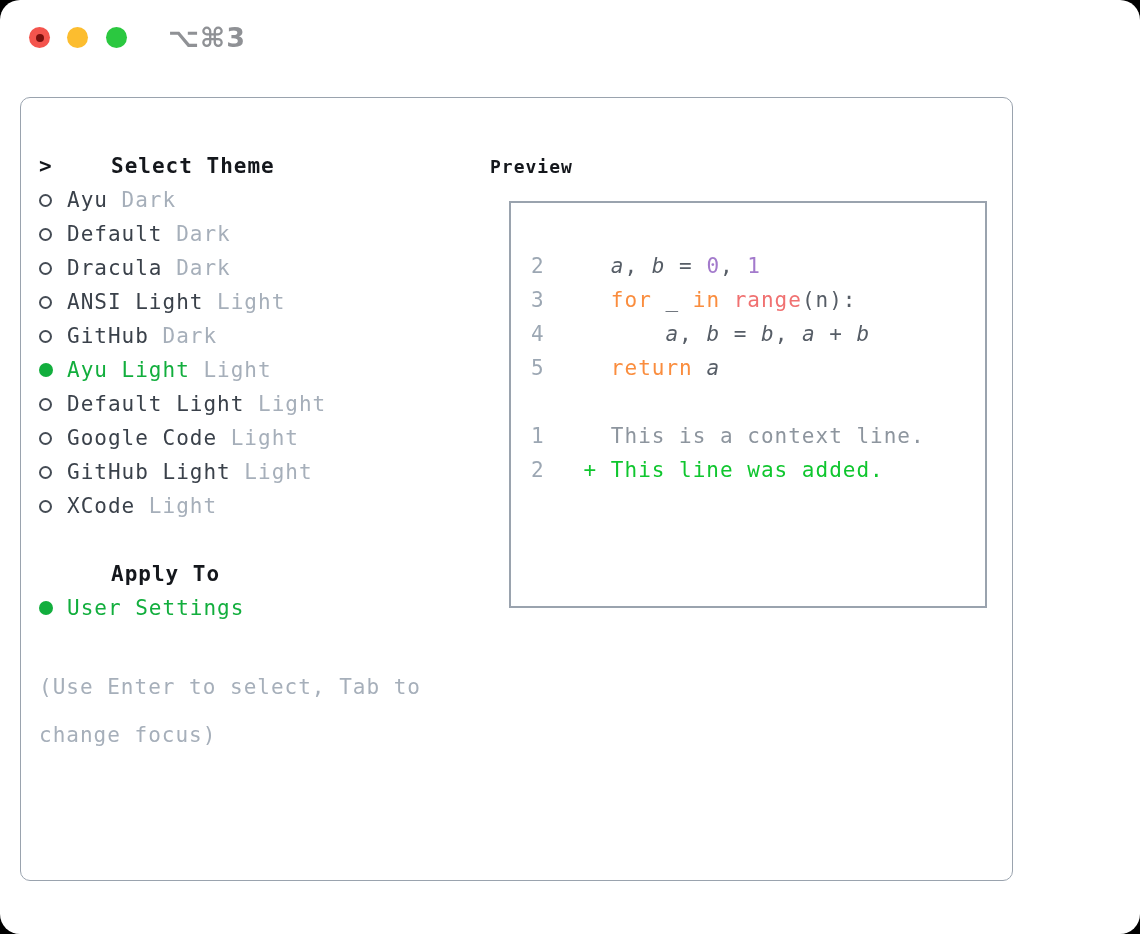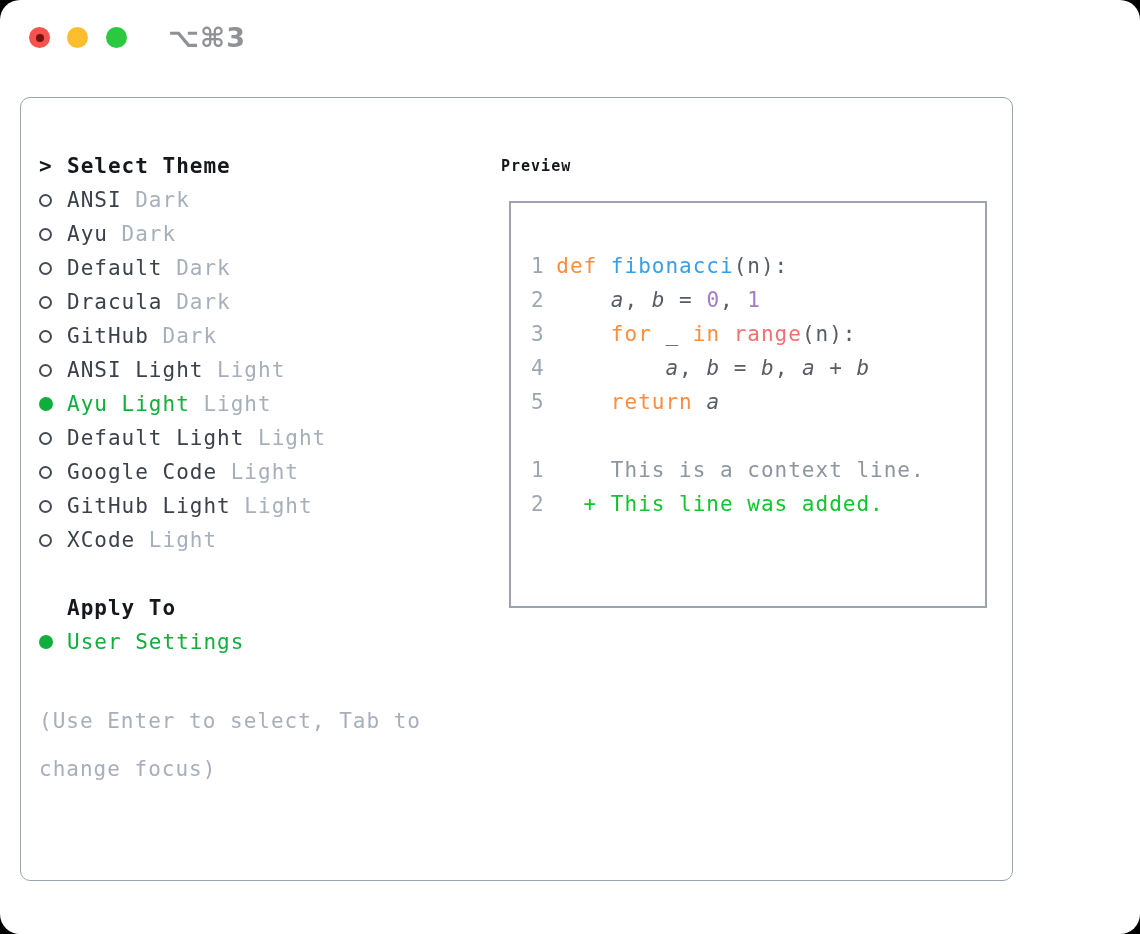--- a/index.html
+++ b/index.html
@@ -53,29 +53,29 @@
   .left-col{position:absolute;left:18px;top:51px;font-size:21px;letter-spacing:1px;}
   .row{display:flex;align-items:center;height:34px;}
   .marker{width:28px;display:flex;align-items:center;flex:0 0 28px;}
   .radio{width:13px;height:13px;border-radius:50%;border:2px solid #454c55;}
   .radio.on{border:none;background:var(--accent-green);width:14px;height:14px;}
   .prompt{color:var(--heading);font-weight:bold;}
   .label{white-space:pre;}
   .name{color:var(--item-fg);}
   .row.selected .name{color:var(--accent-green);}
   .variant{color:var(--muted);}
-  .heading-text{color:var(--heading);font-weight:bold;}
+  .heading-text{color:var(--heading);font-weight:bold;margin-left:44px;}
   .spacer{height:34px;}
   .hint{
     color:var(--muted);line-height:48px;max-width:425px;margin-top:4px;
   }
   
   .preview-heading{
-    position:absolute;left:480px;top:51px;height:34px;display:flex;align-items:center;
-    font-size:15px;font-weight:bold;color:var(--heading);letter-spacing:1px;
+    position:absolute;left:469px;top:51px;height:34px;display:flex;align-items:center;
+    font-size:18px;font-weight:bold;color:var(--heading);letter-spacing:1px;
   }
   .preview-box{
     position:absolute;left:488px;top:103px;width:478px;height:407px;
     border:2px solid var(--border);background:#fff;
     padding:51px 0 0 20px;overflow:hidden;
   }
   .code-line{height:34px;white-space:pre;font-size:21px;letter-spacing:1px;}
   .lnum{display:inline-block;width:2ch;color:var(--lnum);}
   .tk-kw{color:var(--kw);}
   .tk-fn{color:var(--fn);}
@@ -106,51 +106,45 @@
         <span class="marker">
             <span class="prompt">&gt;</span>
           </span>
         <span class="label heading-text">Select Theme</span>
       </div>
       <div id="theme-list">
           <div class="row">
             <span class="marker">
               <span class="radio"></span>
             </span>
-            <span class="label"><span class="name">ANSI</span><span class="variant"> Dark</span></span>
-          </div>
-          <div class="row">
-            <span class="marker">
-              <span class="radio"></span>
-            </span>
             <span class="label"><span class="name">Ayu</span><span class="variant"> Dark</span></span>
           </div>
           <div class="row">
             <span class="marker">
               <span class="radio"></span>
             </span>
             <span class="label"><span class="name">Default</span><span class="variant"> Dark</span></span>
           </div>
           <div class="row">
             <span class="marker">
               <span class="radio"></span>
             </span>
             <span class="label"><span class="name">Dracula</span><span class="variant"> Dark</span></span>
           </div>
           <div class="row">
             <span class="marker">
               <span class="radio"></span>
             </span>
+            <span class="label"><span class="name">ANSI Light</span><span class="variant"> Light</span></span>
+          </div>
+          <div class="row">
+            <span class="marker">
+              <span class="radio"></span>
+            </span>
             <span class="label"><span class="name">GitHub</span><span class="variant"> Dark</span></span>
-          </div>
-          <div class="row">
-            <span class="marker">
-              <span class="radio"></span>
-            </span>
-            <span class="label"><span class="name">ANSI Light</span><span class="variant"> Light</span></span>
           </div>
           <div class="row selected">
             <span class="marker">
               <span class="radio on"></span>
             </span>
             <span class="label"><span class="name">Ayu Light</span><span class="variant"> Light</span></span>
           </div>
           <div class="row">
             <span class="marker">
               <span class="radio"></span>
@@ -188,21 +182,20 @@
             </span>
             <span class="label"><span class="name">User Settings</span></span>
           </div>
         </div>
       <div class="spacer"></div>
       <div class="hint">(Use Enter to select, Tab to change focus)</div>
     </div>
 
     <div class="preview-heading">Preview</div>
     <div class="preview-box" id="preview-box">
-        <div class="code-line"><span class="lnum">1</span><span class="tk-kw">def </span><span class="tk-fn">fibonacci</span><span class="tk-fg">(n):</span></div>
         <div class="code-line"><span class="lnum">2</span><span class="tk-fg">    </span><span class="tk-var">a</span><span class="tk-fg">, </span><span class="tk-var">b</span><span class="tk-fg"> = </span><span class="tk-num">0</span><span class="tk-fg">, </span><span class="tk-num">1</span></div>
         <div class="code-line"><span class="lnum">3</span><span class="tk-fg">    </span><span class="tk-kw">for</span><span class="tk-fg"> _ </span><span class="tk-kw">in</span><span class="tk-fg"> </span><span class="tk-call">range</span><span class="tk-fg">(n):</span></div>
         <div class="code-line"><span class="lnum">4</span><span class="tk-fg">        </span><span class="tk-var">a</span><span class="tk-fg">, </span><span class="tk-var">b</span><span class="tk-fg"> = </span><span class="tk-var">b</span><span class="tk-fg">, </span><span class="tk-var">a</span><span class="tk-fg"> + </span><span class="tk-var">b</span></div>
         <div class="code-line"><span class="lnum">5</span><span class="tk-fg">    </span><span class="tk-kw">return</span><span class="tk-fg"> </span><span class="tk-var">a</span></div>
         <div class="code-line"><span class="lnum"></span></div>
         <div class="code-line"><span class="lnum">1</span><span class="tk-ctx">    This is a context line.</span></div>
         <div class="code-line"><span class="lnum">2</span><span class="tk-add">  + This line was added.</span></div>
       </div>
 
   </div>

